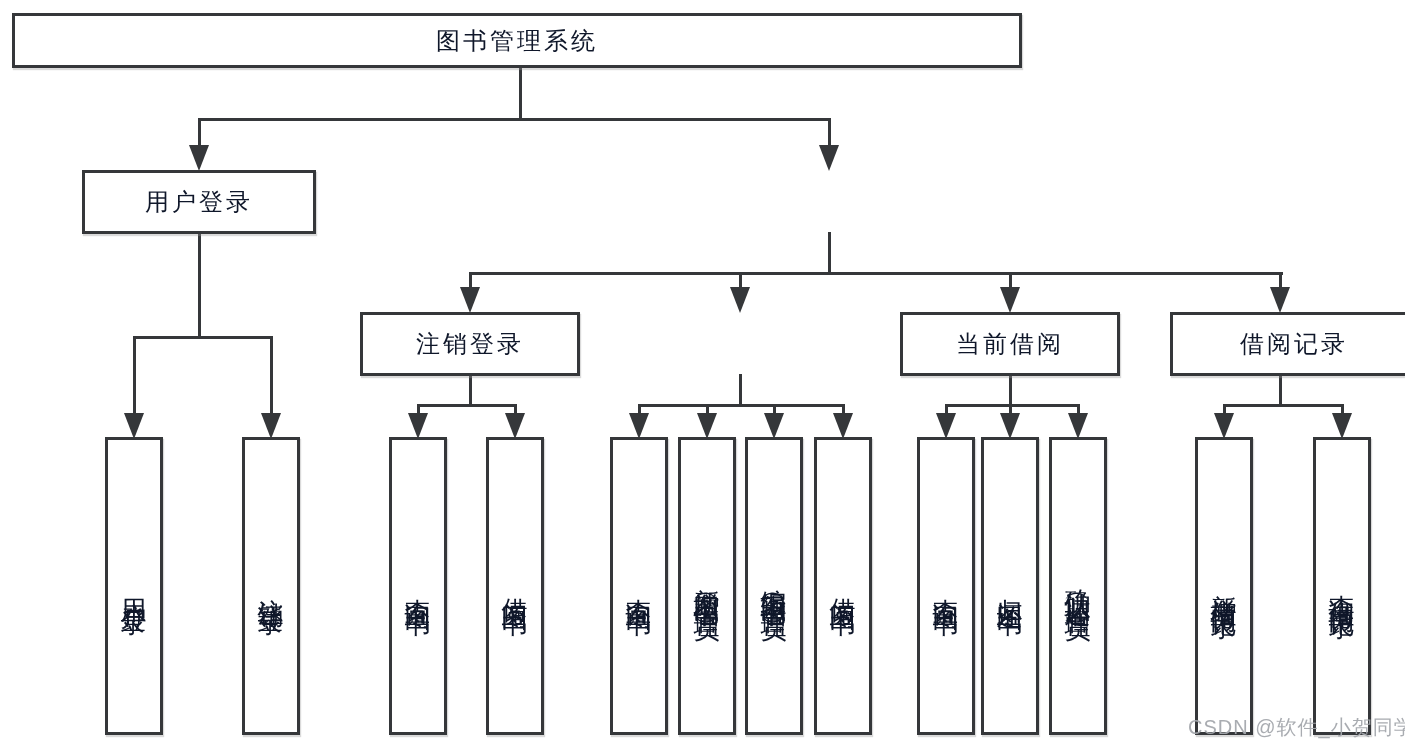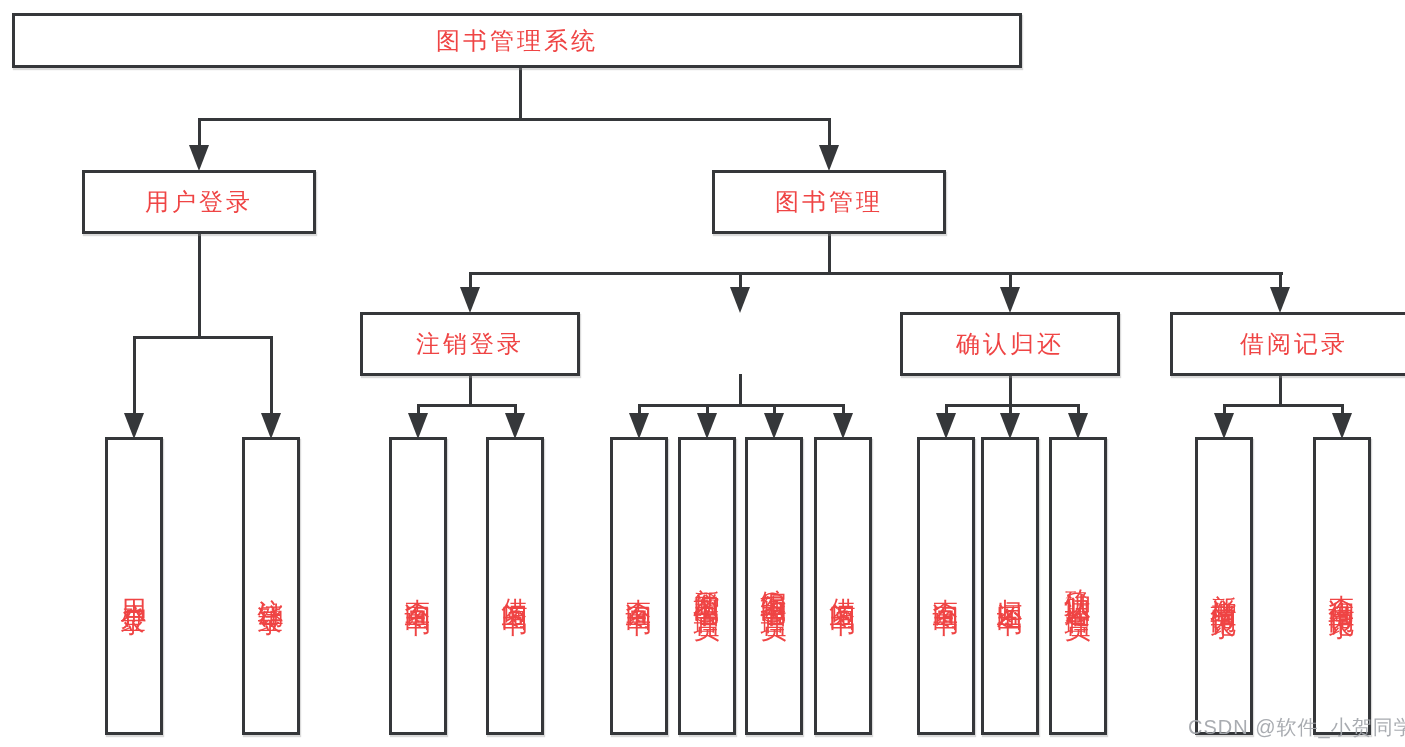--- a/index.html
+++ b/index.html
@@ -2,21 +2,21 @@
 <html><head>
 <meta charset="utf-8">
 <style>
   html,body{margin:0;padding:0;background:#ffffff;}
   .stage{
     position:relative;width:1405px;height:747px;background:#ffffff;overflow:hidden;
     font-family:"Liberation Sans","DejaVu Sans",sans-serif;
   }
   .box{
     position:absolute;box-sizing:border-box;
-    border:3px solid #35373a;background:#ffffff;color:#ef4444;
+    border:3px solid #35373a;background:#ffffff;color:#0f172a;
     display:flex;align-items:center;justify-content:center;
     box-shadow:1px 2px 1px rgba(150,150,150,.35);
   }
   .hbox{font-size:24px;letter-spacing:3px;font-weight:500;}
   .leaf{
     writing-mode:vertical-rl;text-orientation:mixed;
     font-size:26px;letter-spacing:4px;line-height:1.08;font-weight:500;
   }
   .hl,.vl{position:absolute;background:#35373a;}
   .hl{height:3px;}
@@ -96,29 +96,26 @@
   <div class="ar" style="left:1214px;top:413px;"></div>
   <div class="ar" style="left:1332px;top:413px;"></div>
 
   <div class="box hbox" style="left:12px;top:13px;width:1010px;height:55px;">
     <span>图书管理系统</span>
   </div>
 
   <div class="box hbox" style="left:82px;top:170px;width:234px;height:64px;">
     <span>用户登录</span>
   </div>
-  <div class="box hbox" style="left:712px;top:170px;width:234px;height:64px;">
-    <span>图书管理</span>
-  </div>
 
   <div class="box hbox" style="left:360px;top:312px;width:220px;height:64px;">
     <span>注销登录</span>
   </div>
   <div class="box hbox" style="left:900px;top:312px;width:220px;height:64px;">
-    <span>确认归还</span>
+    <span>当前借阅</span>
   </div>
   <div class="box hbox" style="left:1170px;top:312px;width:248px;height:64px;">
     <span>借阅记录</span>
   </div>
 
   <div class="box leaf" style="left:105px;top:437px;width:58px;height:298px;">
     <span>用户登录</span>
   </div>
   <div class="box leaf" style="left:242px;top:437px;width:58px;height:298px;">
     <span>注销登录</span>

